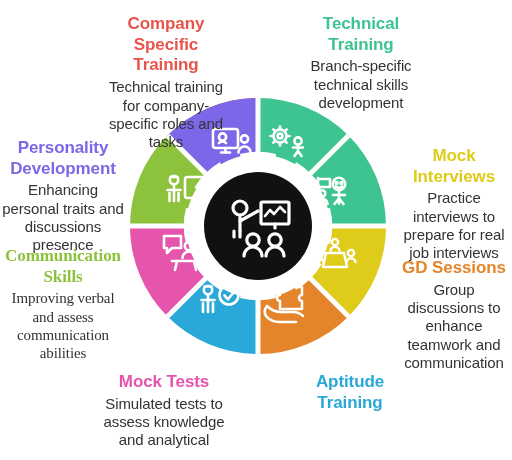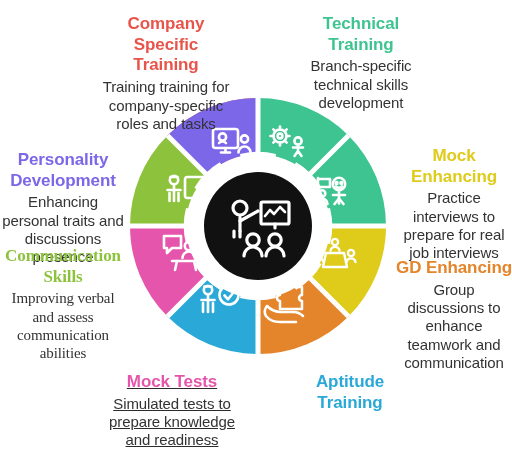--- a/index.html
+++ b/index.html
@@ -49,25 +49,25 @@
   .label .desc {
     font-size: 15px;
     font-weight: normal;
     color: #333333;
     letter-spacing: -0.1px;
   }
 
   
   #lbl-company   { left: 100px; top: 14px;  width: 132px; }
   #lbl-technical { left: 301px; top: 14px;  width: 120px; }
-  #lbl-personality { left: 2px;  top: 138px; width: 122px; margin-top: 12px; }
+  #lbl-personality { left: 2px;  top: 138px; width: 122px; }
   #lbl-mock-interviews { left: 396px; top: 146px; width: 116px; }
   #lbl-communication { left: 2px;  top: 246px; width: 122px; font-family: Liberation Serif, serif; }
   #lbl-gd        { left: 396px; top: 258px; width: 116px; }
-  #lbl-mock-tests{ left: 100px; top: 372px; width: 144px; text-decoration: underline; }
+  #lbl-mock-tests{ left: 92px; top: 372px; width: 144px; }
   #lbl-aptitude  { left: 282px; top: 372px; width: 136px; }
 </style>
 </head>
 <body>
 
 <div id="canvas">
 
   <div id="wheel">
     <svg width="256" height="256" viewBox="0 0 256 256" xmlns="http://www.w3.org/2000/svg">
       <defs>
@@ -234,50 +234,50 @@
         <circle cx="123" cy="142" r="6.2"></circle>
         <path d="M 114 158 a 9 9 0 0 1 18 0"></path>
         <circle cx="145" cy="142" r="6.2"></circle>
         <path d="M 136 158 a 9 9 0 0 1 18 0"></path>
       </g>
     </svg>
   </div>
 
   <div class="label" id="lbl-company">
     <div class="ttl" style="color:#e8544a">Company Specific Training</div>
-    <div class="desc">Training training for company-specific roles and tasks</div>
+    <div class="desc">Technical training for company-specific roles and tasks</div>
   </div>
 
   <div class="label" id="lbl-technical">
     <div class="ttl" style="color:#3ec490">Technical Training</div>
     <div class="desc">Branch-specific technical skills development</div>
   </div>
 
   <div class="label" id="lbl-personality">
     <div class="ttl" style="color:#7c67e8">Personality Development</div>
     <div class="desc">Enhancing personal traits and discussions presence</div>
   </div>
 
   <div class="label" id="lbl-mock-interviews">
-    <div class="ttl" style="color:#dfcb1a">Mock Enhancing</div>
+    <div class="ttl" style="color:#dfcb1a">Mock Interviews</div>
     <div class="desc">Practice interviews to prepare for real job interviews</div>
   </div>
 
   <div class="label" id="lbl-communication">
     <div class="ttl" style="color:#8cc23c">Communication Skills</div>
     <div class="desc">Improving verbal and assess communication abilities</div>
   </div>
 
   <div class="label" id="lbl-gd">
-    <div class="ttl" style="color:#e4852b">GD Enhancing</div>
+    <div class="ttl" style="color:#e4852b">GD Sessions</div>
     <div class="desc">Group discussions to enhance teamwork and communication</div>
   </div>
 
   <div class="label" id="lbl-mock-tests">
     <div class="ttl" style="color:#e455ab">Mock Tests</div>
-    <div class="desc">Simulated tests to prepare knowledge and readiness</div>
+    <div class="desc">Simulated tests to assess knowledge and analytical</div>
   </div>
 
   <div class="label" id="lbl-aptitude">
     <div class="ttl" style="color:#2aa8d8">Aptitude Training</div>
   </div>
 
 </div>
 
 </body></html>

